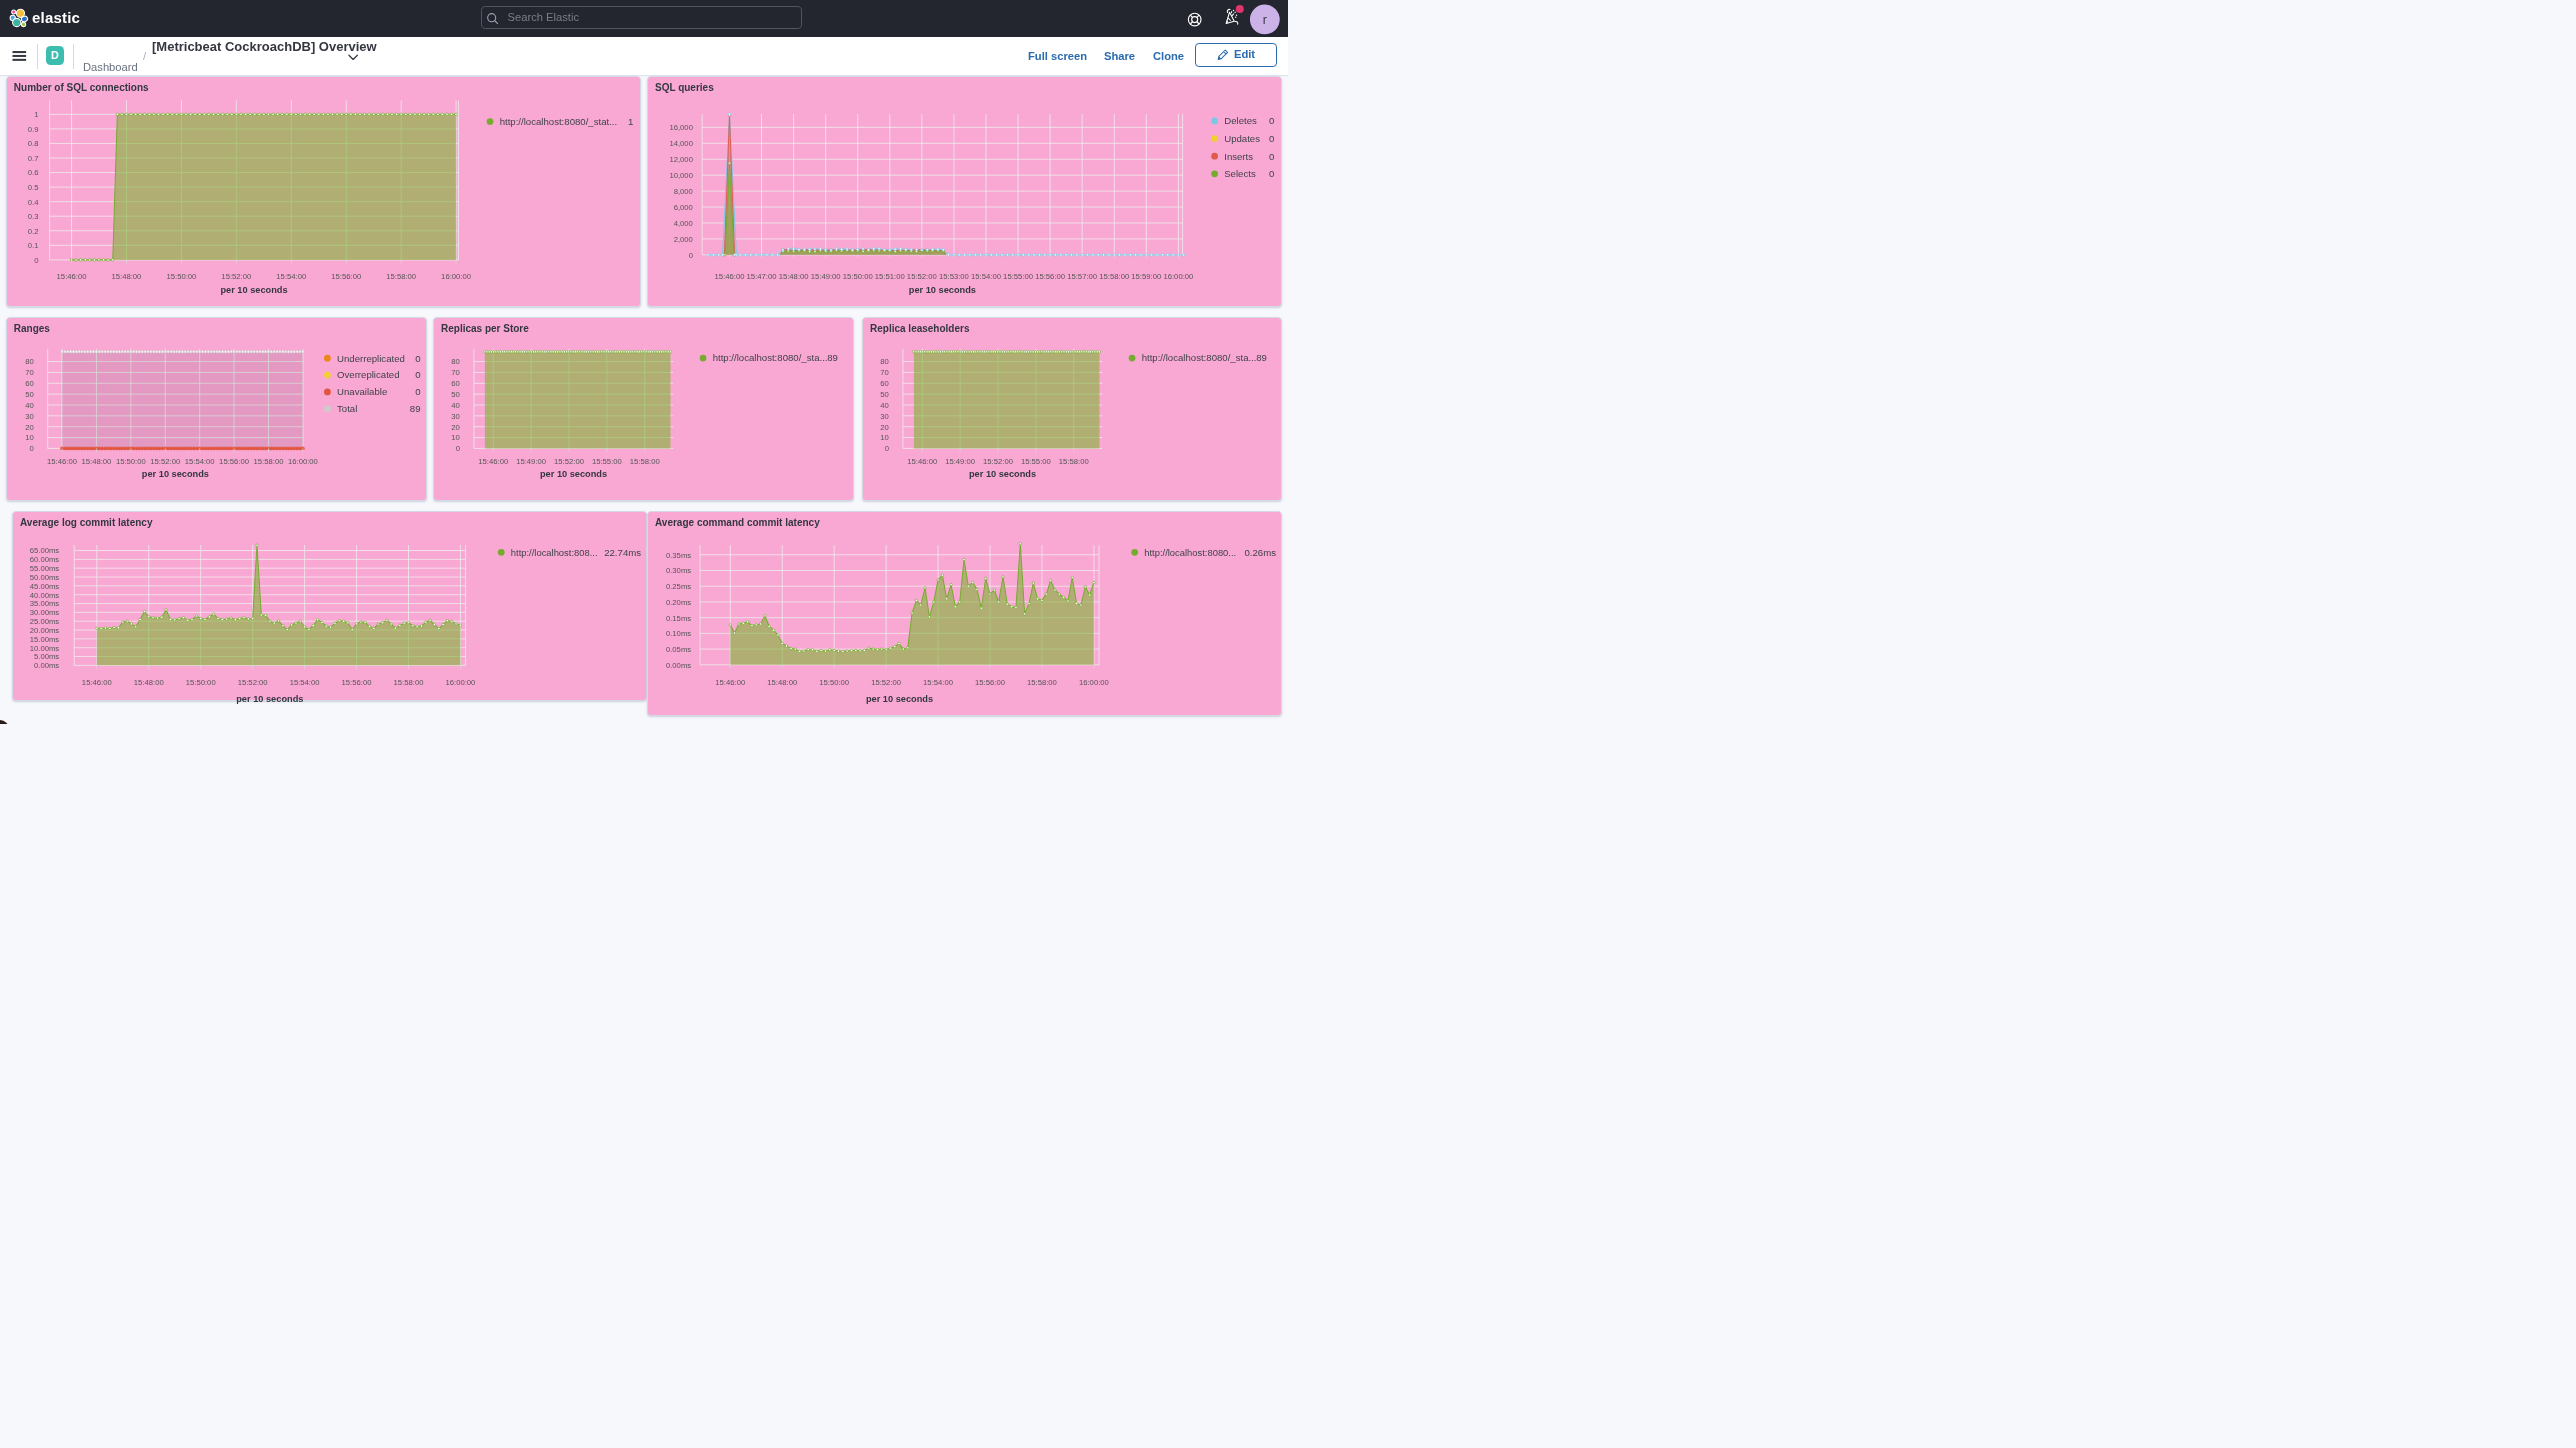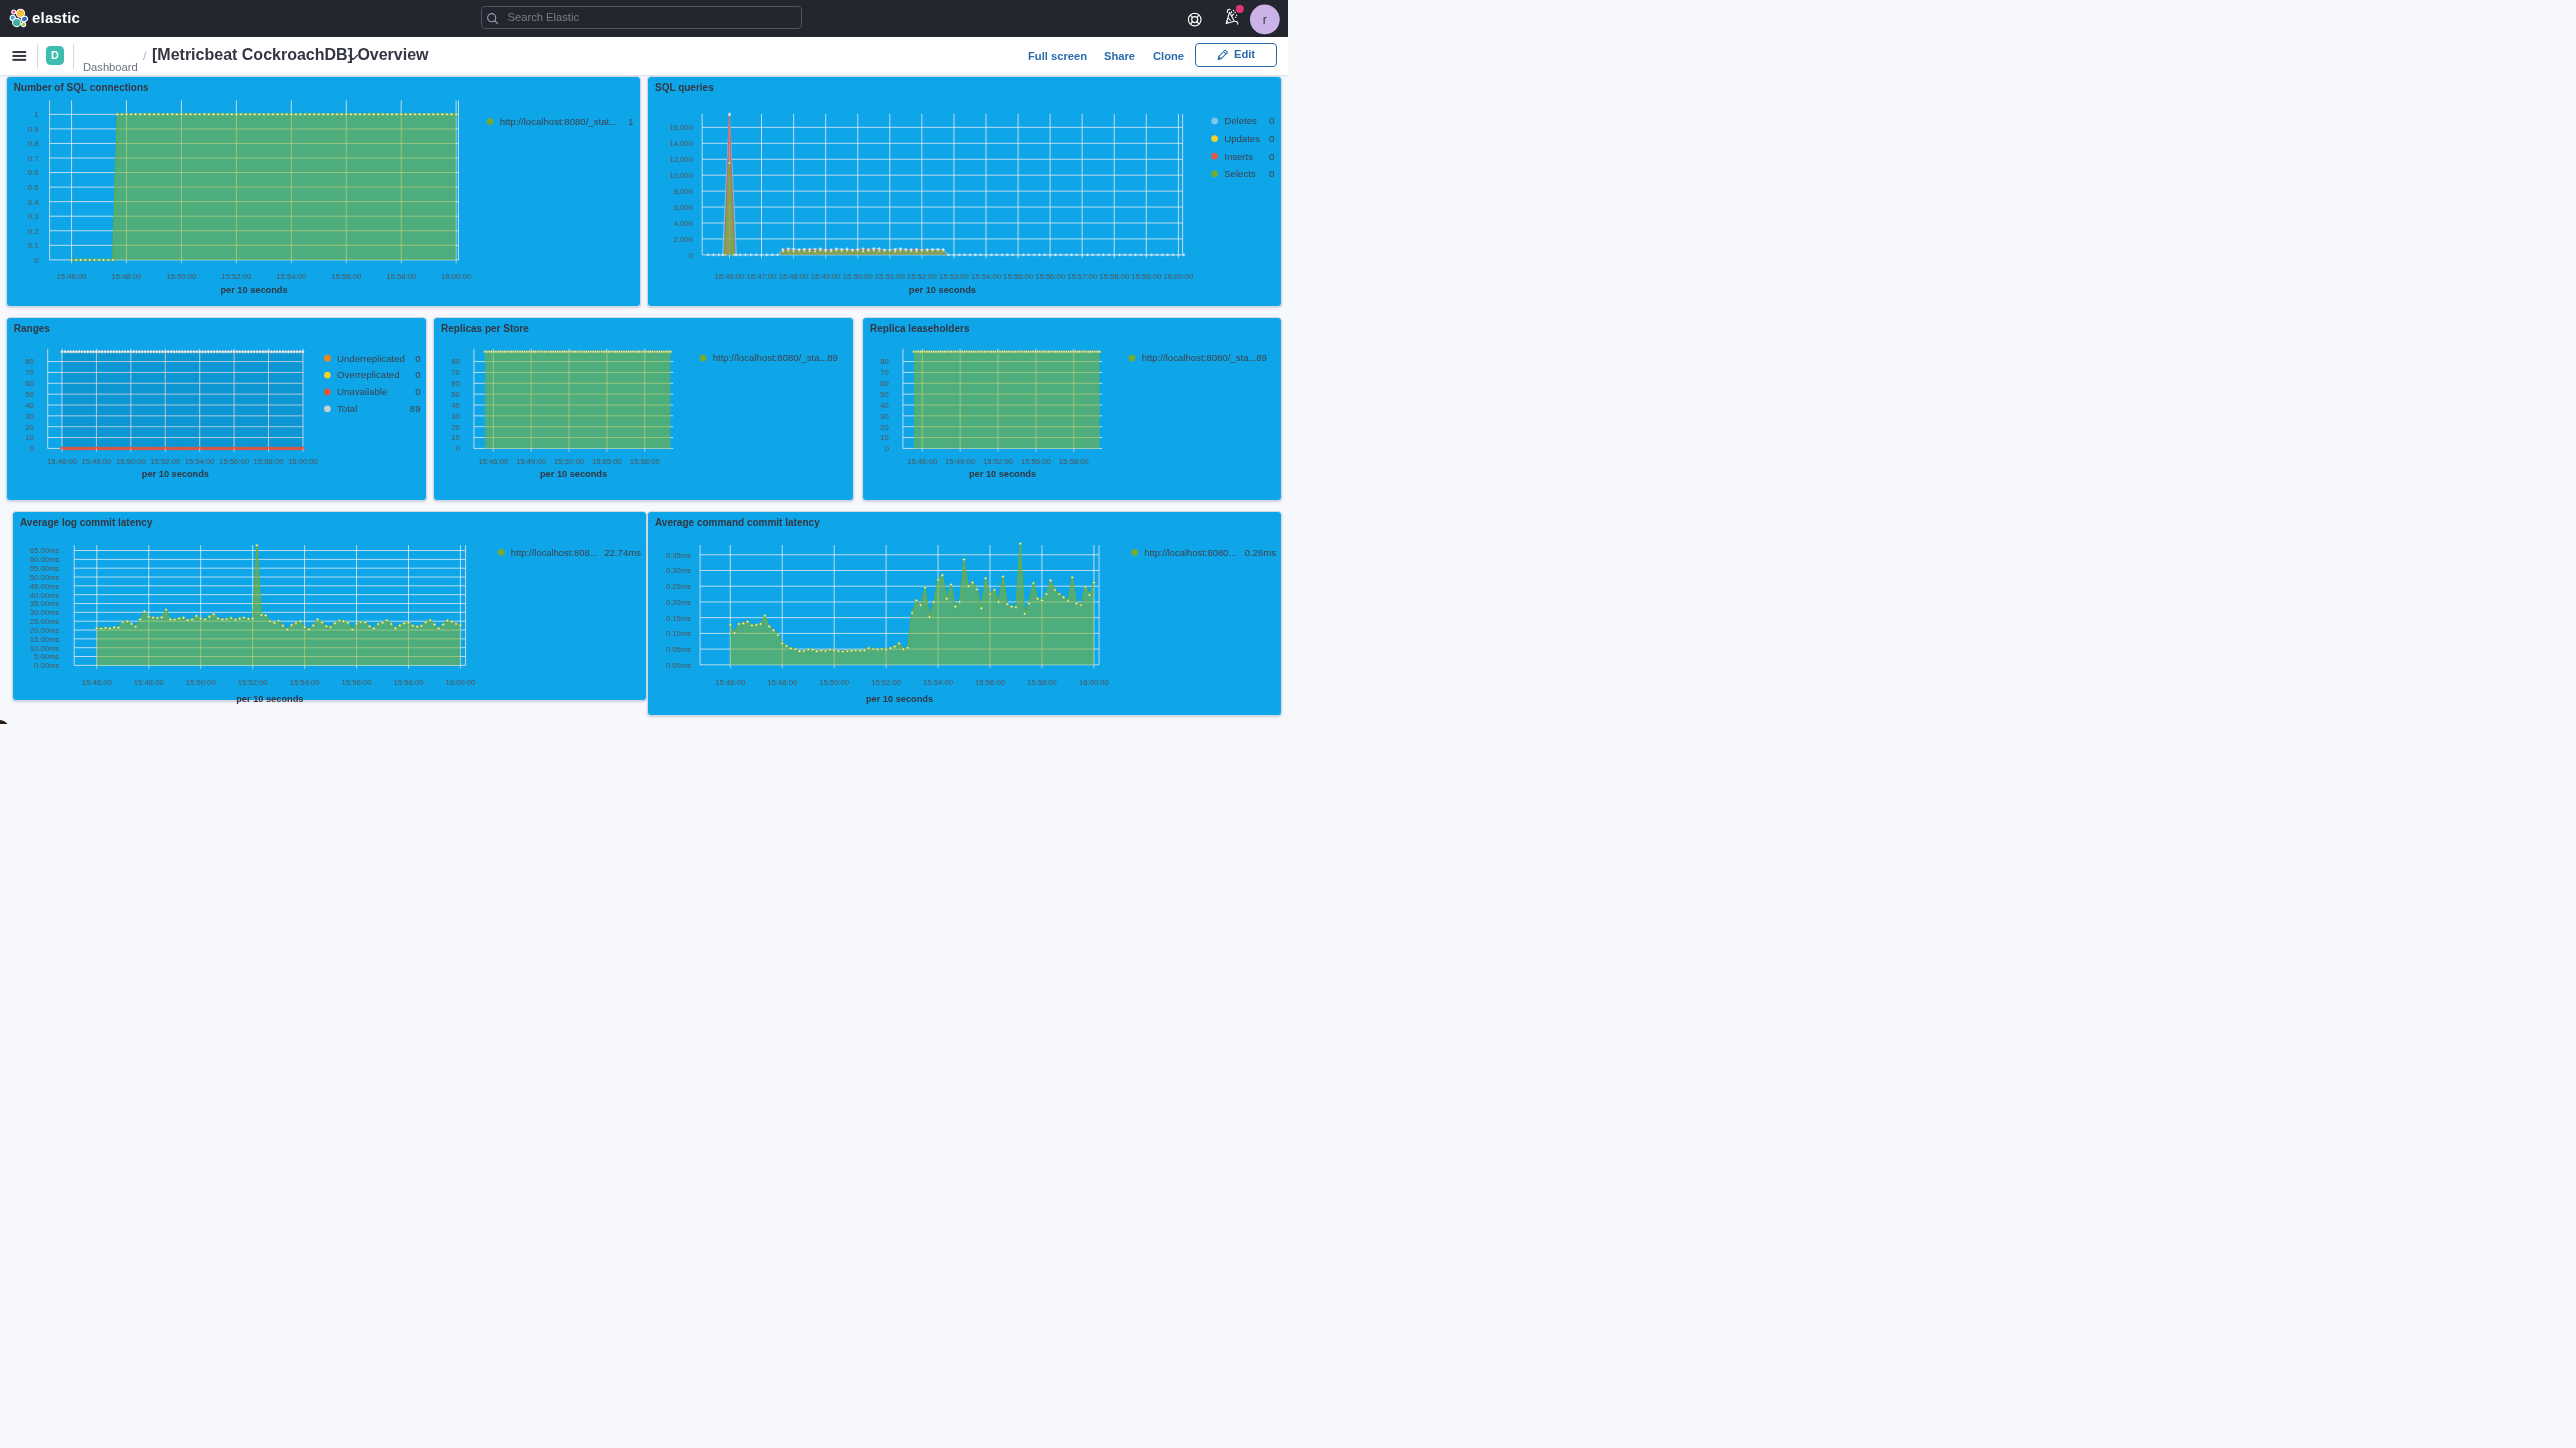--- a/index.html
+++ b/index.html
@@ -1,25 +1,25 @@
 <!DOCTYPE html>
 <html style="font-size:12.3px"><head><meta charset="utf-8"><title>d</title><style>
 * { margin:0; padding:0; box-sizing:border-box; }
 html,body { width:1288px; height:724px; overflow:hidden; font-family:"Liberation Sans",sans-serif; }
 body { background:#f7f8fc; position:relative; }
 .hdr { position:absolute; left:0; top:0; width:1288px; height:37px; background:#23262e; }
 .nav { position:absolute; left:0; top:37px; width:1288px; height:39px; background:#fff; border-bottom:0.8px solid #e0e4ee; box-shadow:0 0.8px 1.5px rgba(145,158,180,0.12); }
-.panel { position:absolute; background:#0ea5e9; border:0.8px solid #d3dae6; border-radius:4.6px; box-shadow:0 1.5px 1.5px -0.8px rgba(152,162,179,.3),0 0.8px 3.9px -1.5px rgba(152,162,179,.3);text-align:center; }
+.panel { position:absolute; background:#f9a8d4; border:0.8px solid #d3dae6; border-radius:4.6px; box-shadow:0 1.5px 1.5px -0.8px rgba(152,162,179,.3),0 0.8px 3.9px -1.5px rgba(152,162,179,.3);text-align:center; }
 .ptitle { position:absolute; left:7px; top:5.4px; font-size:10px; font-weight:bold; color:#343741; }
 .logo-text { position:absolute; left:32px; top:8.5px; color:#fff; font-size:15px; font-weight:bold; letter-spacing:0.2px; }
 .search { position:absolute; left:481px; top:5.8px; width:321px; height:23px; border:0.8px solid #53565e; border-radius:4.6px; color:#7a7e87; font-size:11.2px;padding-left:35px; }
 .search span.ph { position:absolute; left:25.5px; top:4.6px; }
 .bc-dash { position:absolute; left:83px; top:24px; font-size:11.2px; color:#69707d; }
 .bc-slash { position:absolute; left:143px; top:11.6px; font-size:11.6px; color:#a8b0bd; }
-.bc-title { position:absolute; left:152px; top:9px; font-size:16px; font-weight:bold; color:#343741; }
+.bc-title { position:absolute; left:152px; top:2px; font-size:13px; font-weight:bold; color:#343741; }
 .alink { position:absolute; top:12.7px; font-size:11.2px; font-weight:bold; color:#2a6bb0; }
 .editbtn { position:absolute; left:1195px; top:6.2px; width:82px; height:24px; border:0.8px solid #2a6bb0; border-radius:3.9px; color:#2a6bb0; font-size:11.2px; font-weight:bold; text-align:center; line-height:22.4px; }
 .vsep { position:absolute; top:7px; width:0.8px; height:25px; background:#d3dae6; }
 </style></head><body>
 <div class="hdr">
     <svg width="46" height="37" viewBox="0 0 60 48" xmlns="http://www.w3.org/2000/svg" style="position:absolute;left:0;top:0">
 <g stroke="#ffffff" stroke-width="1.4">
 <circle cx="17.9" cy="15.6" r="2.6" fill="#ed4c92"></circle>
 <circle cx="26.7" cy="17.3" r="5.3" fill="#f5bd38"></circle>
 <circle cx="16.6" cy="23.2" r="3.4" fill="#4ba7e8"></circle>

